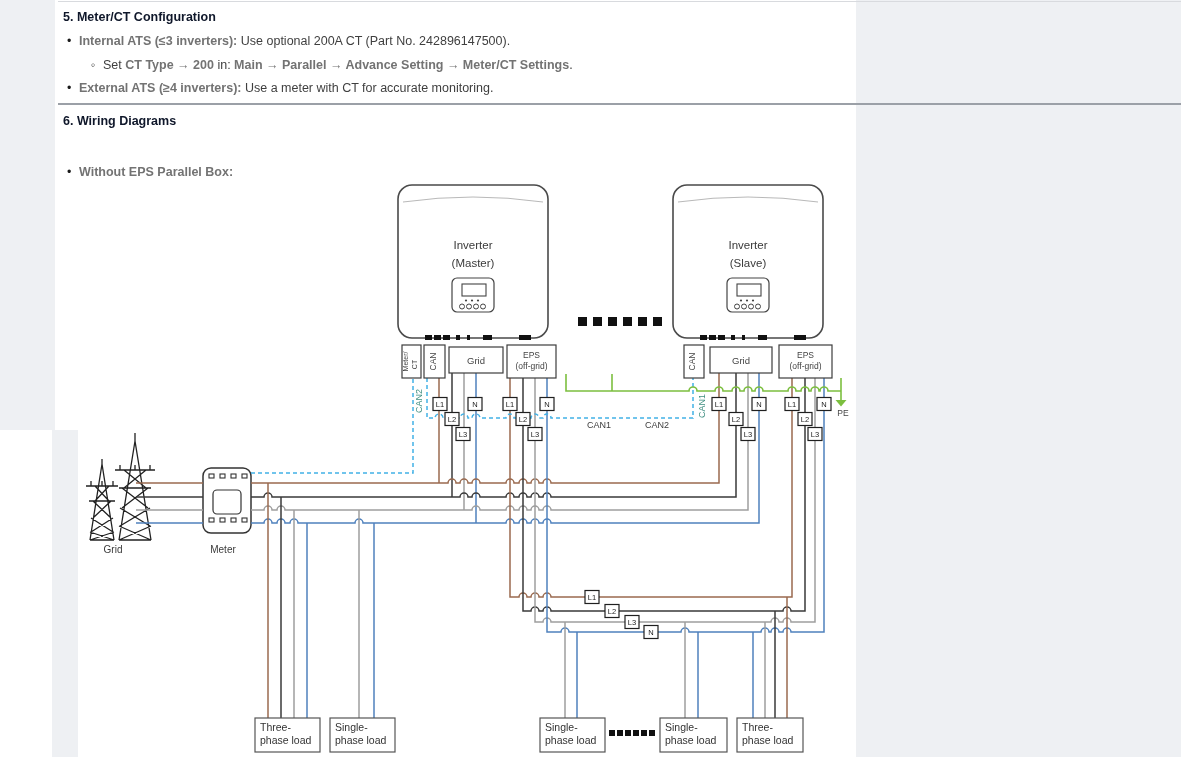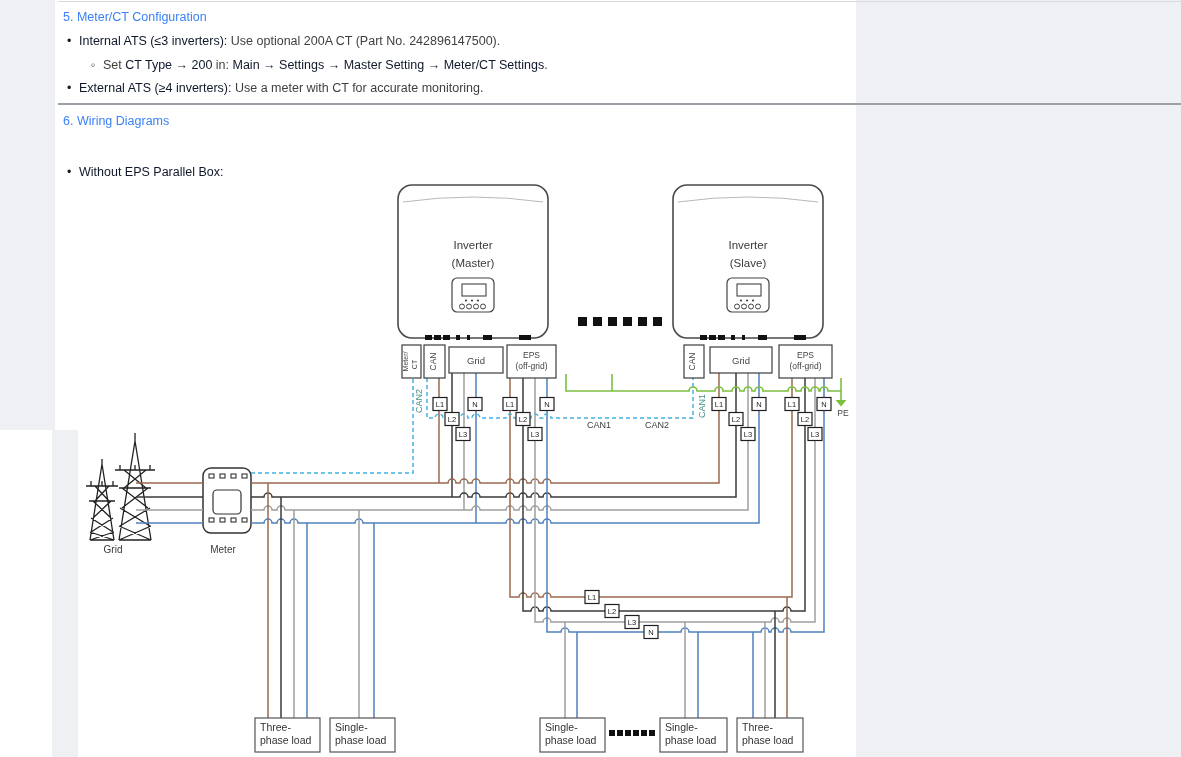--- a/index.html
+++ b/index.html
@@ -3,22 +3,22 @@
 <meta charset="utf-8">
 <style>
   html,body{margin:0;padding:0;background:#fff;}
   .page{position:relative;width:1181px;height:757px;background:#ffffff;
         font-family:"Liberation Sans",sans-serif;overflow:hidden;}
   .gray{position:absolute;background:#eef0f3;}
   .hline{position:absolute;left:58px;width:1123px;height:0;}
   .hline.top{border-top:1px solid #d8dade;}
   .hline.mid{border-top:2px solid #9ba0a7;}
   .line{position:absolute;left:63px;font-size:12.5px;color:#3f3f3f;white-space:pre;}
-  .line .b{font-weight:400;color:#0f172a;}
-  .line.title{font-weight:400;color:#3b82f6;}
+  .line .b{font-weight:700;color:#737373;}
+  .line.title{font-weight:700;color:#0f172a;}
   .dot{display:inline-block;width:12px;color:#1a1a1a;}
   .subdot{display:inline-block;width:12px;color:#3f3f3f;}
   .li{left:67px;}
   .sub{left:91px;}
   svg text{font-family:"Liberation Sans",sans-serif;}
 </style>
 </head>
 <body>
 
 <div class="page">
@@ -27,21 +27,21 @@
   <div class="gray" style="left:52px;top:430px;width:27px;height:327px"></div>
   <div class="gray" style="left:856px;top:0;width:325px;height:757px"></div>
 
   <div class="hline top" style="top:1px"></div>
   <div class="hline mid" style="top:103px"></div>
 
   <div class="line title" style="top:10px"><span>5. Meter/CT Configuration</span></div>
 
   <div class="line li" style="top:34px"><span class="dot">•</span><span class="b">Internal ATS (≤3 inverters):</span><span> Use optional 200A CT (Part No. 242896147500).</span></div>
 
-  <div class="line sub" style="top:58px"><span class="subdot">◦</span><span>Set </span><span class="b">CT Type → 200</span><span> in: </span><span class="b">Main → Settings → Master Setting → Meter/CT Settings</span><span>.</span></div>
+  <div class="line sub" style="top:58px"><span class="subdot">◦</span><span>Set </span><span class="b">CT Type → 200</span><span> in: </span><span class="b">Main → Parallel → Advance Setting → Meter/CT Settings</span><span>.</span></div>
 
   <div class="line li" style="top:81px"><span class="dot">•</span><span class="b">External ATS (≥4 inverters):</span><span> Use a meter with CT for accurate monitoring.</span></div>
 
   <div class="line title" style="top:114px"><span>6. Wiring Diagrams</span></div>
 
 
   <div class="line li" style="top:165px"><span class="dot">•</span><span class="b">Without EPS Parallel Box:</span></div>
 
   <svg id="dg" style="position:absolute;left:78px;top:177px" width="778" height="580" viewBox="0 0 778 580">
     <rect x="0" y="0" width="778" height="580" fill="#ffffff"></rect>

